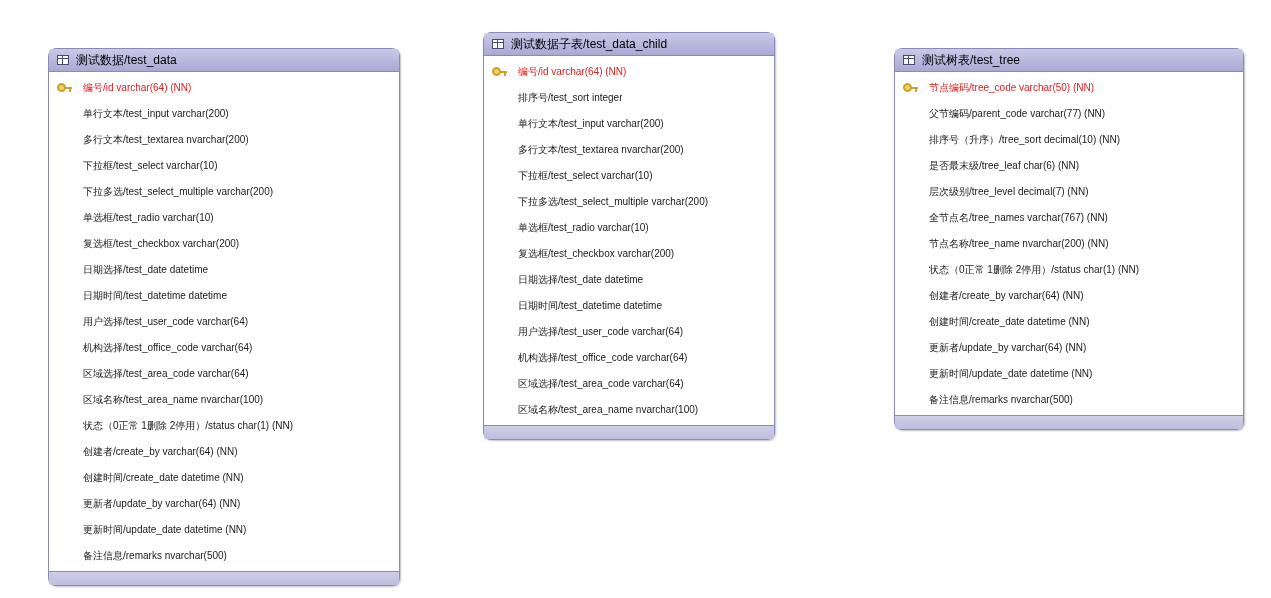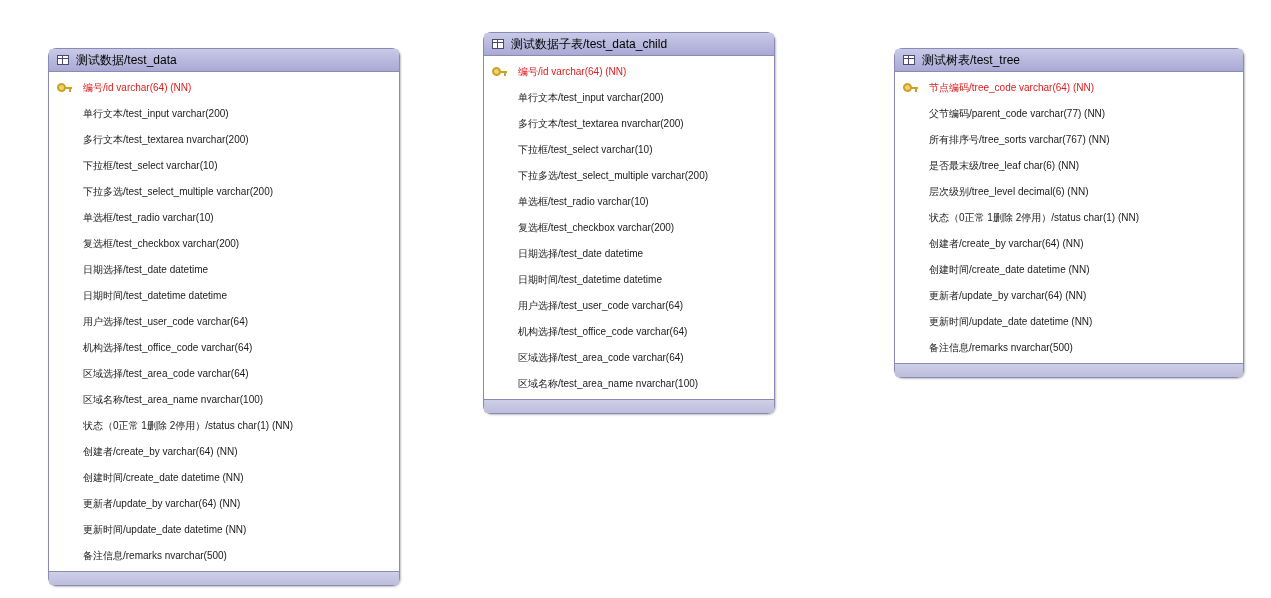--- a/index.html
+++ b/index.html
@@ -243,20 +243,24 @@
             <span class="key-icon">
               <span class="bow"></span>
               <span class="shaft"></span>
               <span class="tooth"></span>
             </span>
           </span>
           <span class="attr-text attr-pk">编号/id varchar(64) (NN)</span>
         </div>
         <div class="attr-row">
           <span class="attr-key-slot"></span>
+          <span class="attr-text">排序号/test_sort integer</span>
+        </div>
+        <div class="attr-row">
+          <span class="attr-key-slot"></span>
           <span class="attr-text">单行文本/test_input varchar(200)</span>
         </div>
         <div class="attr-row">
           <span class="attr-key-slot"></span>
           <span class="attr-text">多行文本/test_textarea nvarchar(200)</span>
         </div>
         <div class="attr-row">
           <span class="attr-key-slot"></span>
           <span class="attr-text">下拉框/test_select varchar(10)</span>
         </div>
@@ -306,37 +310,45 @@
       </div>
       <div class="entity-body">
         <div class="attr-row">
           <span class="attr-key-slot">
             <span class="key-icon">
               <span class="bow"></span>
               <span class="shaft"></span>
               <span class="tooth"></span>
             </span>
           </span>
-          <span class="attr-text attr-pk">节点编码/tree_code varchar(64) (NN)</span>
+          <span class="attr-text attr-pk">节点编码/tree_code varchar(50) (NN)</span>
         </div>
         <div class="attr-row">
           <span class="attr-key-slot"></span>
           <span class="attr-text">父节编码/parent_code varchar(77) (NN)</span>
         </div>
         <div class="attr-row">
           <span class="attr-key-slot"></span>
-          <span class="attr-text">所有排序号/tree_sorts varchar(767) (NN)</span>
+          <span class="attr-text">排序号（升序）/tree_sort decimal(10) (NN)</span>
         </div>
         <div class="attr-row">
           <span class="attr-key-slot"></span>
           <span class="attr-text">是否最末级/tree_leaf char(6) (NN)</span>
         </div>
         <div class="attr-row">
           <span class="attr-key-slot"></span>
-          <span class="attr-text">层次级别/tree_level decimal(6) (NN)</span>
+          <span class="attr-text">层次级别/tree_level decimal(7) (NN)</span>
+        </div>
+        <div class="attr-row">
+          <span class="attr-key-slot"></span>
+          <span class="attr-text">全节点名/tree_names varchar(767) (NN)</span>
+        </div>
+        <div class="attr-row">
+          <span class="attr-key-slot"></span>
+          <span class="attr-text">节点名称/tree_name nvarchar(200) (NN)</span>
         </div>
         <div class="attr-row">
           <span class="attr-key-slot"></span>
           <span class="attr-text">状态（0正常 1删除 2停用）/status char(1) (NN)</span>
         </div>
         <div class="attr-row">
           <span class="attr-key-slot"></span>
           <span class="attr-text">创建者/create_by varchar(64) (NN)</span>
         </div>
         <div class="attr-row">

